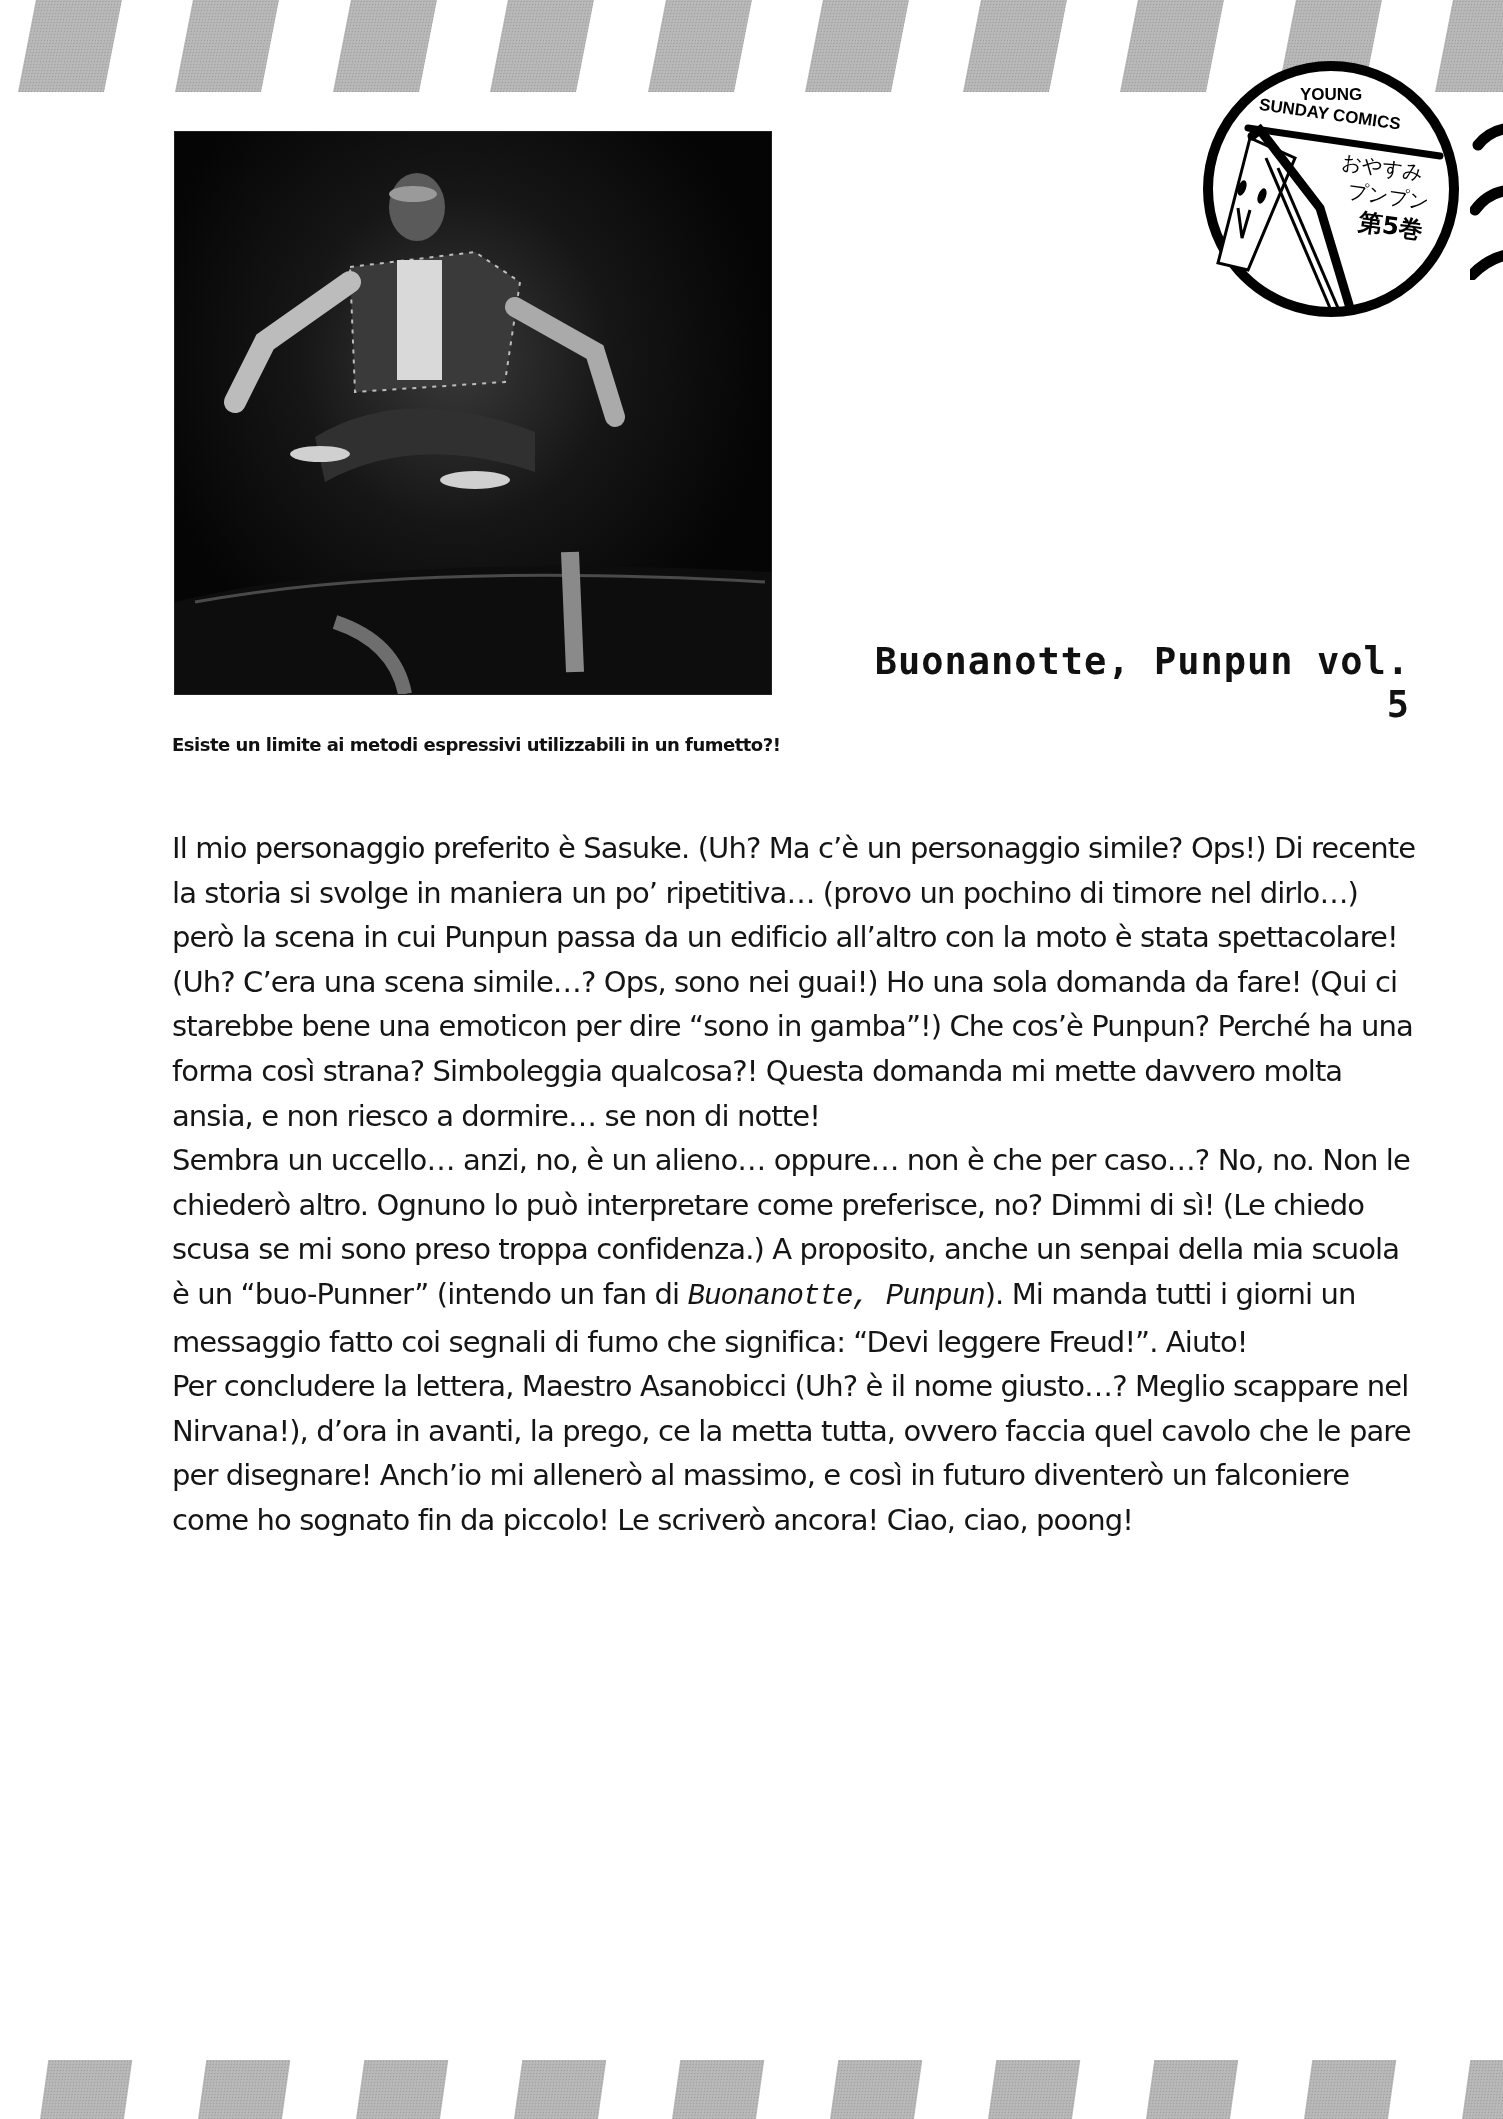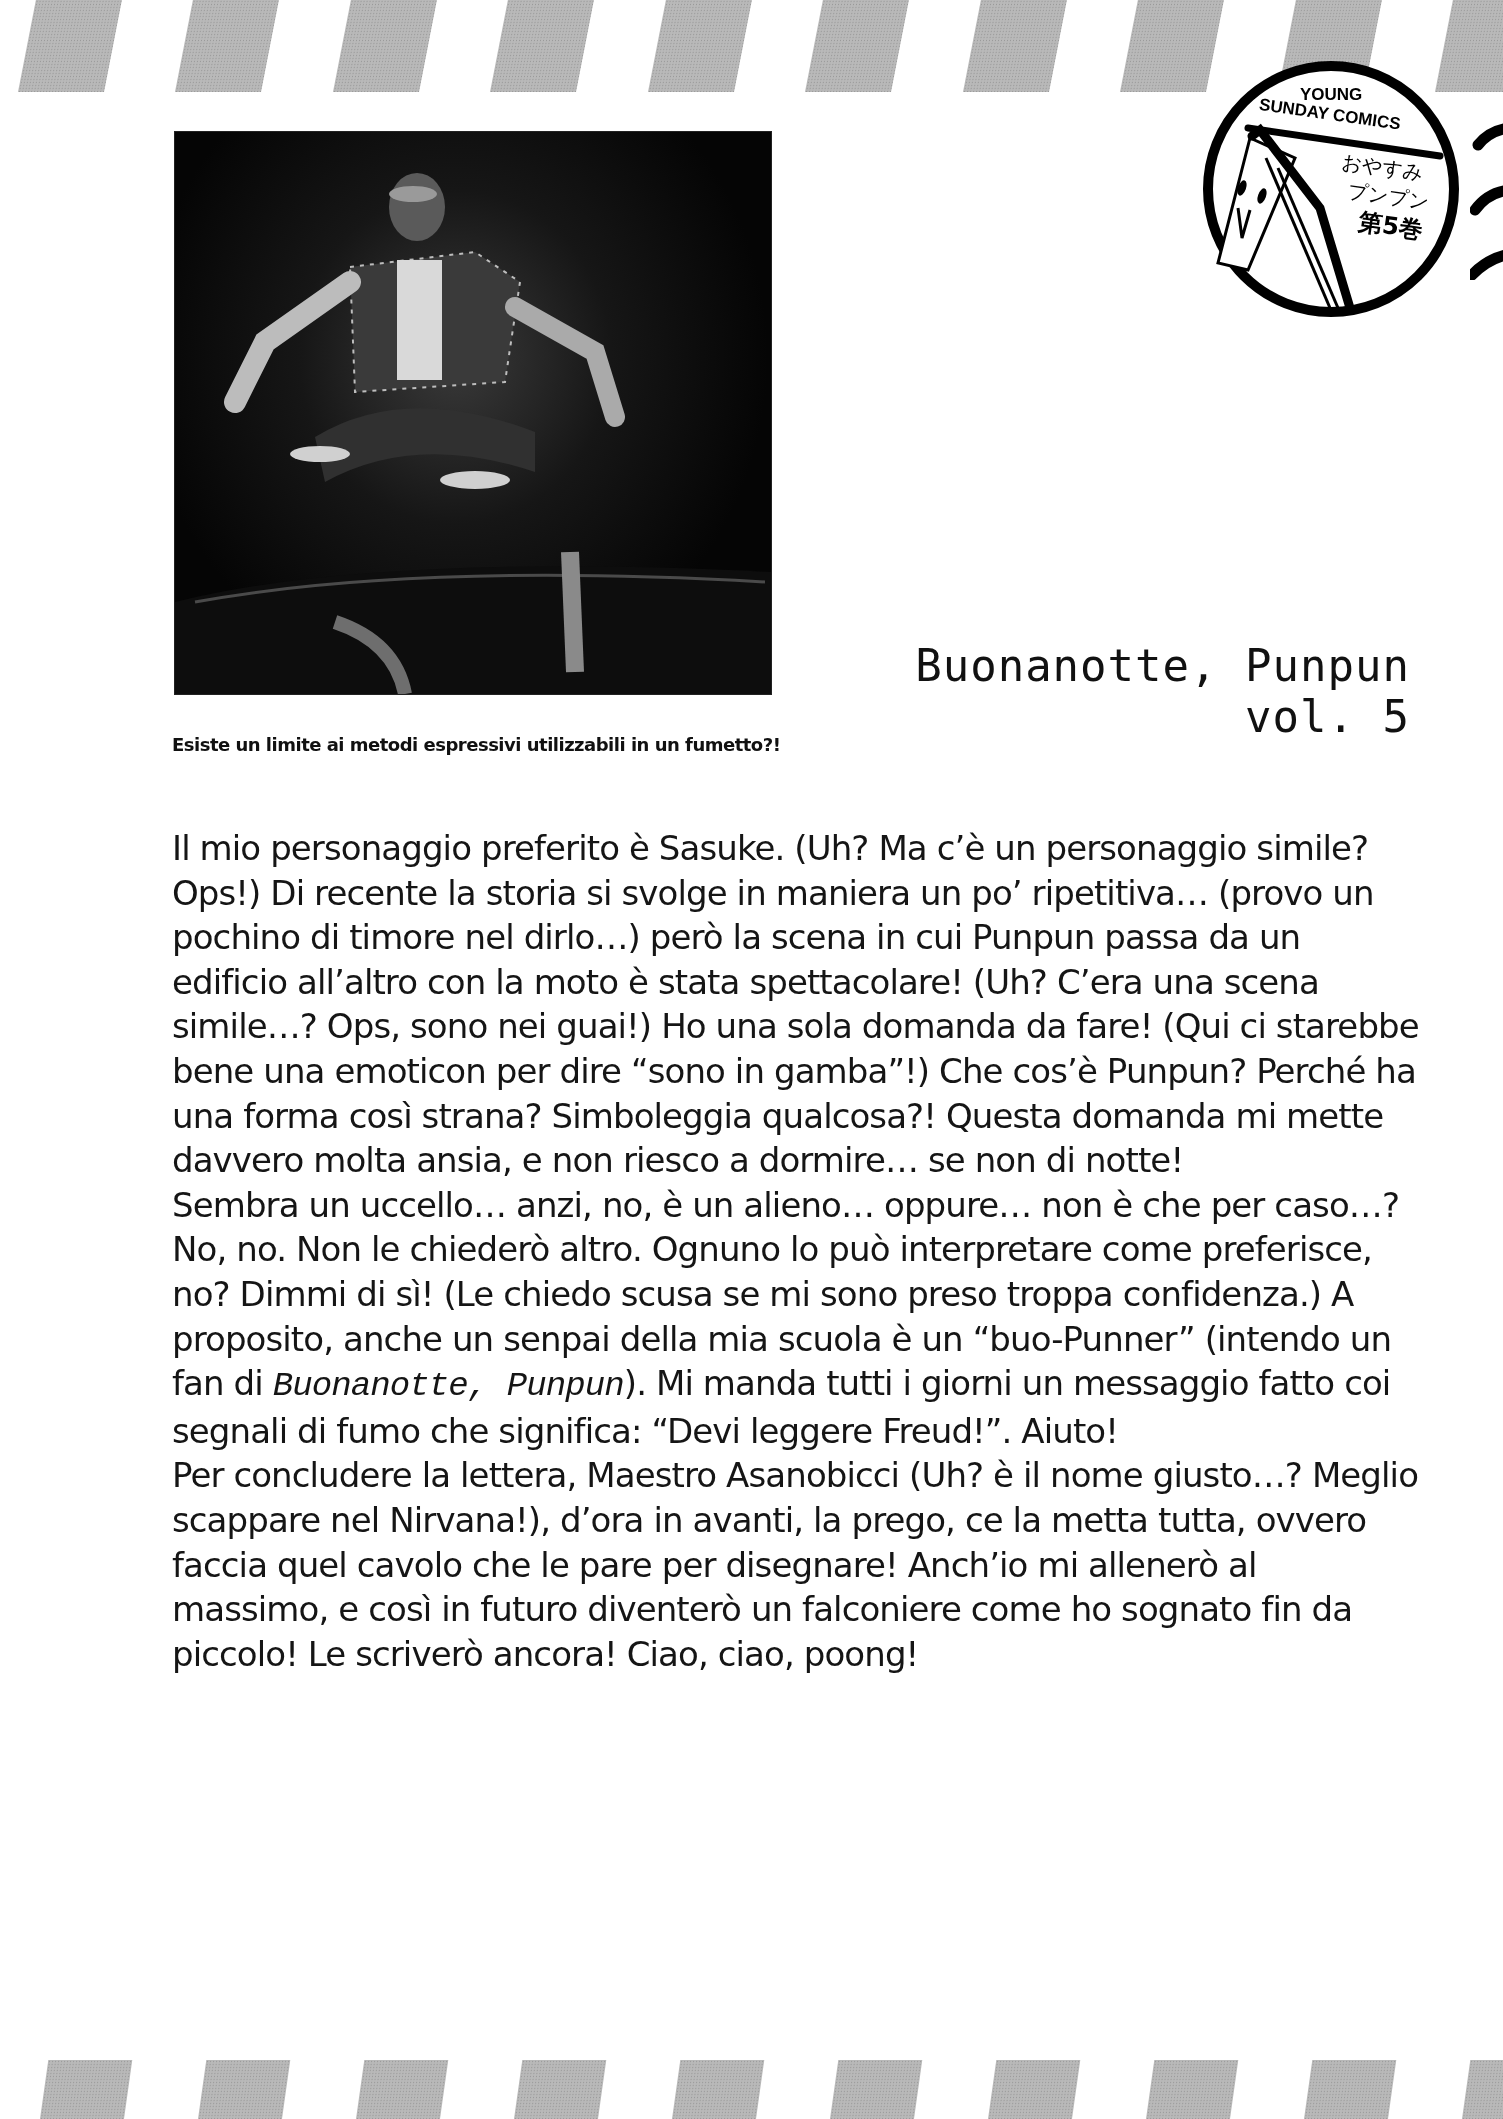--- a/index.html
+++ b/index.html
@@ -26,31 +26,31 @@
       border: 1px solid #222; overflow: hidden;
     }
     .photo svg { width: 100%; height: 100%; display: block; }
 
     .stamp { position: absolute; left: 1200px; top: 58px; width: 262px; height: 262px; }
     .stamp svg { width: 100%; height: 100%; }
     .marks { position: absolute; left: 1470px; top: 100px; width: 40px; height: 180px; }
 
     .vol-title {
       position: absolute; left: 830px; top: 640px; width: 580px; text-align: right;
-      font-family: "DejaVu Sans Mono", monospace; font-weight: normal;
-      font-size: 44px; letter-spacing: 1px; color: #111;
+      font-family: "DejaVu Sans Mono", monospace; font-weight: bold;
+      font-size: 37px; letter-spacing: 1px; color: #111;
     }
     .headline {
       position: absolute; left: 172px; top: 734px; width: 1250px;
       font-family: "DejaVu Sans", sans-serif; font-weight: bold;
       font-size: 18px; letter-spacing: -0.5px; color: #111;
     }
     .body-text {
       position: absolute; left: 172px; top: 826px; width: 1250px;
-      font-family: "DejaVu Sans", sans-serif; font-size: 34px;
+      font-family: "DejaVu Sans", sans-serif; font-size: 29px;
       line-height: 44.6px; letter-spacing: -0.9px; color: #151515;
     }
     .body-text p { margin: 0; }
     .body-text .gap { height: 44.6px; }
     .body-text em { font-style: italic; font-family: Liberation Mono, monospace; }
   </style>
 </head>
 <body>
 
 <div class="stripes top">

